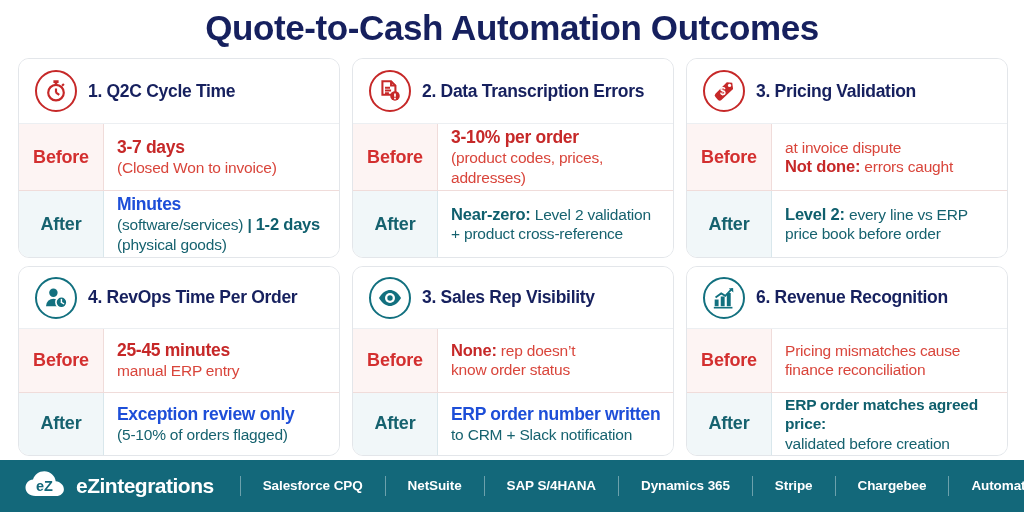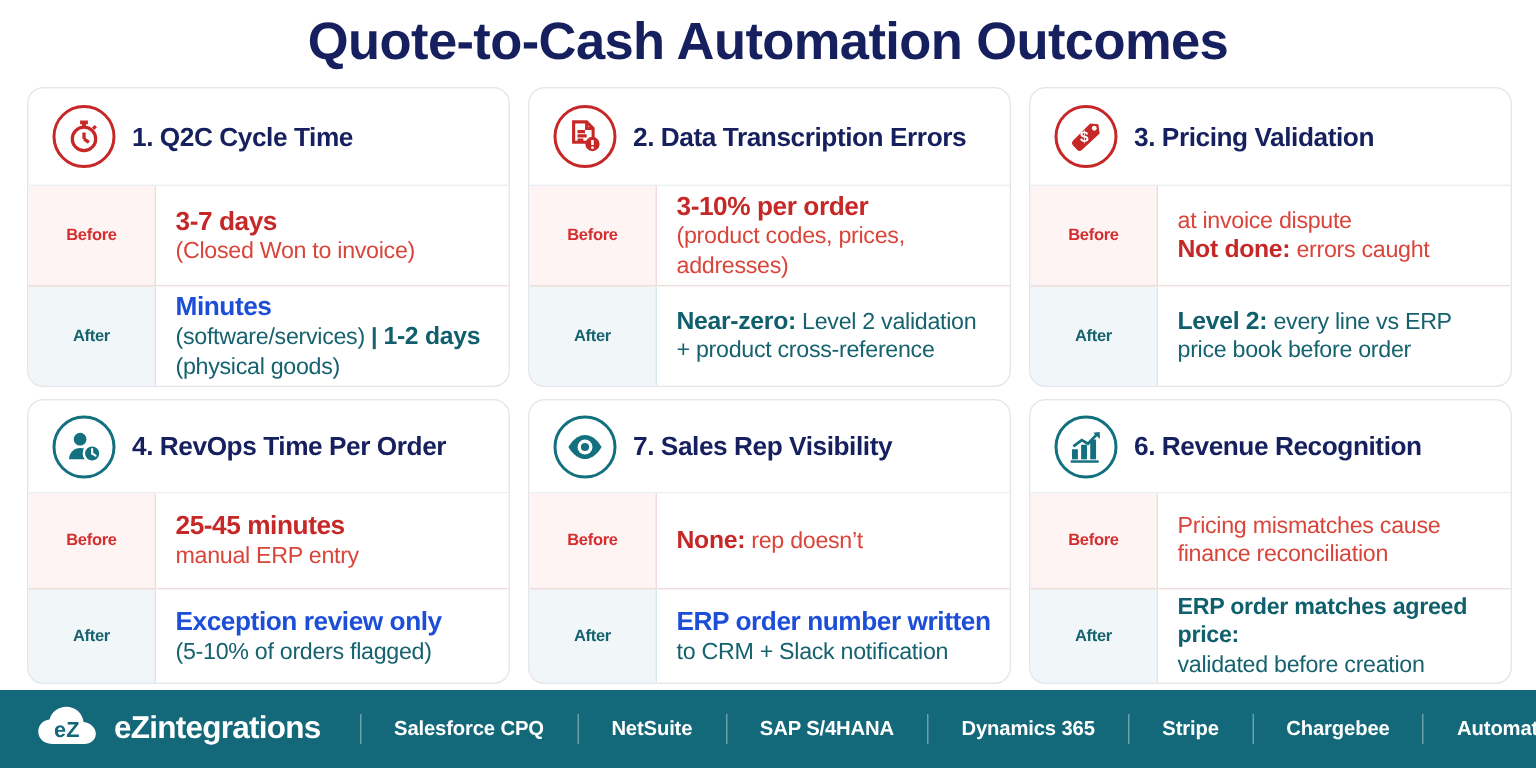--- a/index.html
+++ b/index.html
@@ -84,21 +84,21 @@
   }
   .row.before { background: #fdf4f3; }
   .row.after  { background: #f1f7f9; }
   .row.before + .row.after { border-top: 1px solid #f0dcda; }
 
   .row-label {
     flex: 0 0 84px;
     display: flex;
     align-items: center;
     justify-content: center;
-    font-size: 11px;
+    font-size: 18px;
     font-weight: 700;
     letter-spacing: -0.2px;
   }
   .row.before .row-label { color: #d32f2f; }
   .row.after  .row-label { color: #16626f; }
 
   .row-body {
     flex: 1 1 auto;
     background: #ffffff;
     display: flex;
@@ -293,26 +293,27 @@
 
     <div class="card card-row2">
       <div class="card-head">
         <span class="icon-circle teal">
           <svg width="26" height="26" viewBox="0 0 24 24">
             <path d="M1.8 12 C5 6.4 9 4.6 12 4.6 C15 4.6 19 6.4 22.2 12 C19 17.6 15 19.4 12 19.4 C9 19.4 5 17.6 1.8 12 Z" fill="#12707f"></path>
             <circle cx="12" cy="12" r="4.6" fill="#fff"></circle>
             <circle cx="12" cy="12" r="2.5" fill="#12707f"></circle>
           </svg>
         </span>
-        <span class="card-title">7. Sales Rep Visibility</span>
+        <span class="card-title">3. Sales Rep Visibility</span>
       </div>
       <div class="row before">
         <div class="row-label">Before</div>
         <div class="row-body">
           <span class="val val-line"><span class="b">None:</span><span> rep doesn’t</span></span>
+          <span class="val val-line">know order status</span>
         </div>
       </div>
       <div class="row after">
         <div class="row-label">After</div>
         <div class="row-body">
           <span class="val-big">ERP order number written</span>
           <span class="val val-line">to CRM + Slack notification</span>
         </div>
       </div>
     </div>

